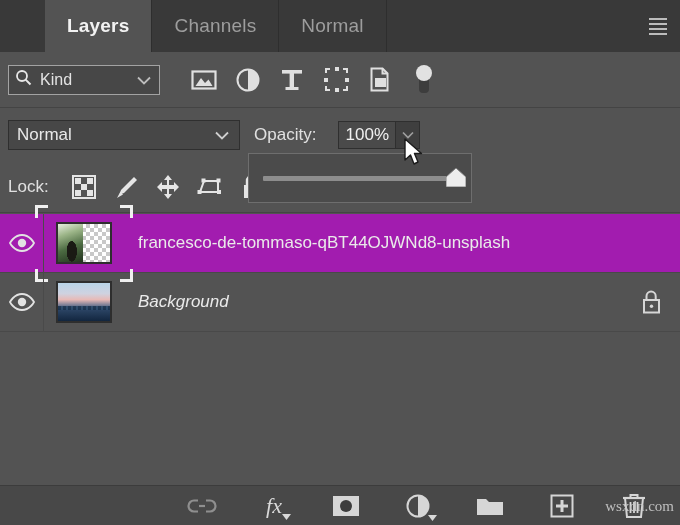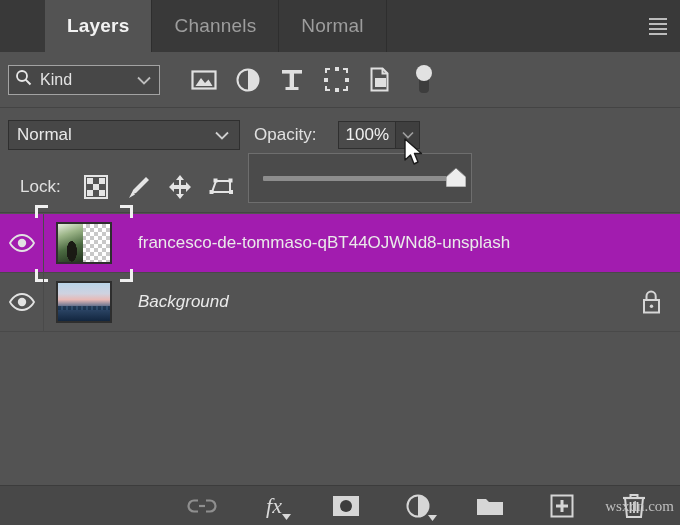--- a/index.html
+++ b/index.html
@@ -151,21 +151,21 @@
 
   
   #lockrow {
     position: absolute; top: 161px; left: 0;
     width: 680px; height: 52px;
     background: #535353;
     display: flex; align-items: center;
     padding-left: 8px;
     border-bottom: 1px solid #444;
   }
-  #lock-label { font-size: 17px; color: #e0e0e0; margin-right: 14px; margin-left: 12px; }
+  #lock-label { font-size: 17px; color: #e0e0e0; margin-right: 14px; }
   .lockicon {
     width: 42px; height: 40px;
     display: flex; align-items: center; justify-content: center;
   }
 
   
   #layerlist {
     position: absolute; top: 214px; left: 0;
     width: 680px; height: 271px;
     background: #535353;

